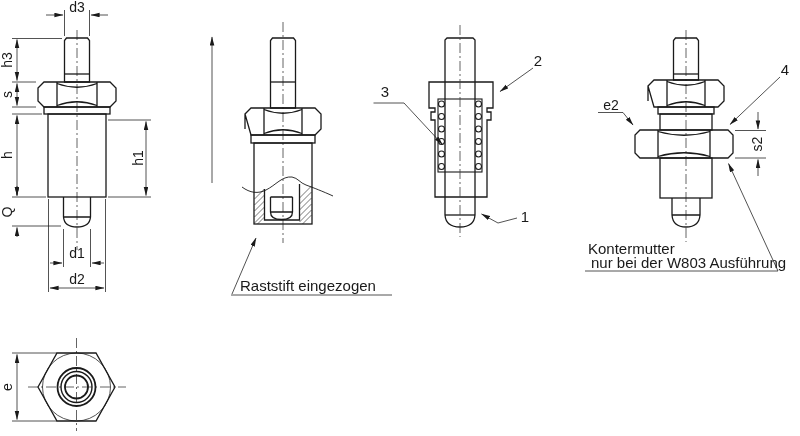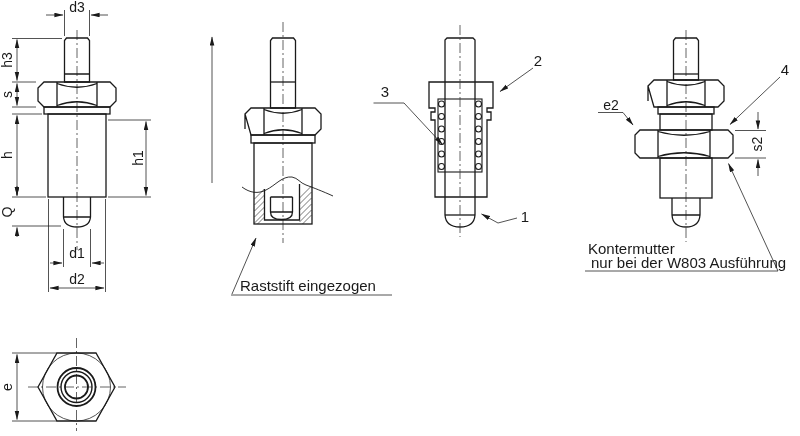--- a/index.html
+++ b/index.html
@@ -1,17 +1,17 @@
 <!DOCTYPE html>
 <html><head>
 <meta charset="utf-8">
 <style>
   html,body{margin:0;padding:0;background:#ffffff;}
   #stage{position:relative;width:800px;height:436px;background:#ffffff;overflow:hidden;
-         font-family:"Liberation Sans", sans-serif;border-radius:9px;}
+         font-family:"Liberation Sans", sans-serif;}
   svg{display:block}
   text{font-family:"Liberation Sans", sans-serif; fill:#1a1a1a;}
   .dimtxt{font-size:14px;}
   .notetxt{font-size:15px;}
   .callout{font-size:15px;}
   .part{fill:none;stroke:#1a1a1a;stroke-width:1.3;stroke-linejoin:miter;}
   .thin{fill:none;stroke:#1a1a1a;stroke-width:0.75;}
   .cl{fill:none;stroke:#3c3c3c;stroke-width:0.8;stroke-dasharray:10 3 2 3;}
   .wavy{fill:none;stroke:#1a1a1a;stroke-width:0.9;}
   .hatch{stroke:#1a1a1a;stroke-width:0.6;}

